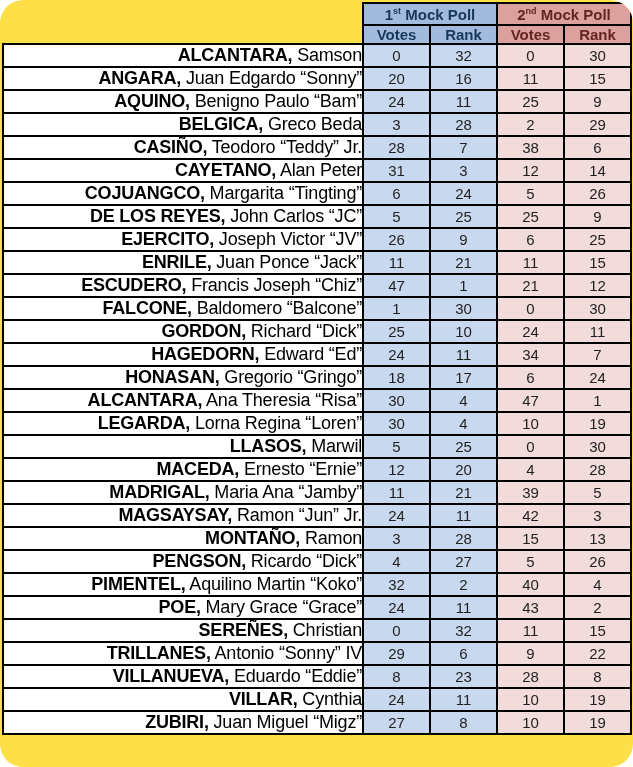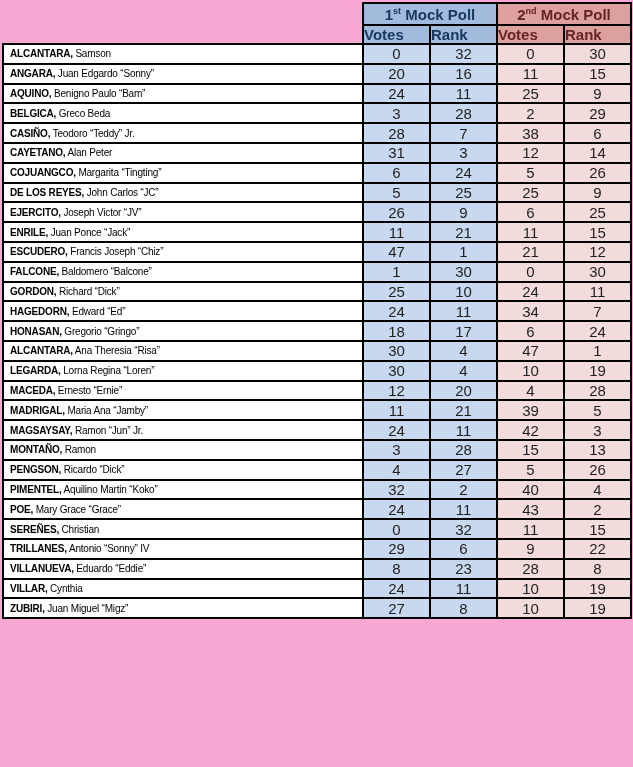--- a/index.html
+++ b/index.html
@@ -16,22 +16,23 @@
     margin: 0;
     padding: 0;
     background: #ffffff;
     width: 633px;
     font-family: "Liberation Sans", sans-serif;
   }
   .canvas {
     width: 633px;
     height: 767px;
     position: relative;
-    background: #f9a8d4;
+    background: #fde047;
     overflow: hidden;
+    border-radius: 23px;
   }
   table.poll-table {
     border-collapse: collapse;
     table-layout: fixed;
     margin: 2px 0 0 2px;
     width: 629px;
   }
   col.c-name { width: 360px; }
   col.c-num  { width: 67px; }
 
@@ -52,44 +53,45 @@
     font-size: 15px;
     font-weight: 700;
     text-align: center;
     vertical-align: middle;
     letter-spacing: 0;
   }
   tr.sub-row th.sub {
     height: 18px;
     font-size: 15px;
     font-weight: 700;
-    text-align: left;
+    text-align: center;
     vertical-align: middle;
   }
   th.blue  { background: var(--poll1-header-bg); color: var(--poll1-text); }
   th.pink  { background: var(--poll2-header-bg); color: var(--poll2-text); }
 
   sup {
     font-size: 9px;
     line-height: 0;
     vertical-align: super;
   }
 
   tbody td {
     height: 19.8px;
   }
   td.name {
     background: #ffffff;
     color: #000000;
-    font-size: 10px;
+    font-size: 18px;
     padding-left: 6px;
     white-space: nowrap;
     overflow: hidden;
     letter-spacing: -0.2px;
     vertical-align: middle;
+    text-align: right;
   }
   td.name .surname { font-weight: 700; }
   td.name .given   { font-weight: 400; }
 
   td.num {
     text-align: center;
     vertical-align: middle;
     font-size: 15px;
     color: var(--number-text);
   }
@@ -254,20 +256,27 @@
   </tr>
 
   <tr>
     <td class="name"><span class="surname">LEGARDA,</span><span class="given"> Lorna Regina “Loren”</span></td>
     <td class="num blue">30</td>
     <td class="num blue">4</td>
     <td class="num pink">10</td>
     <td class="num pink">19</td>
   </tr>
 
+  <tr>
+    <td class="name"><span class="surname">LLASOS,</span><span class="given"> Marwil</span></td>
+    <td class="num blue">5</td>
+    <td class="num blue">25</td>
+    <td class="num pink">0</td>
+    <td class="num pink">30</td>
+  </tr>
 
   <tr>
     <td class="name"><span class="surname">MACEDA,</span><span class="given"> Ernesto “Ernie”</span></td>
     <td class="num blue">12</td>
     <td class="num blue">20</td>
     <td class="num pink">4</td>
     <td class="num pink">28</td>
   </tr>
 
   <tr>

